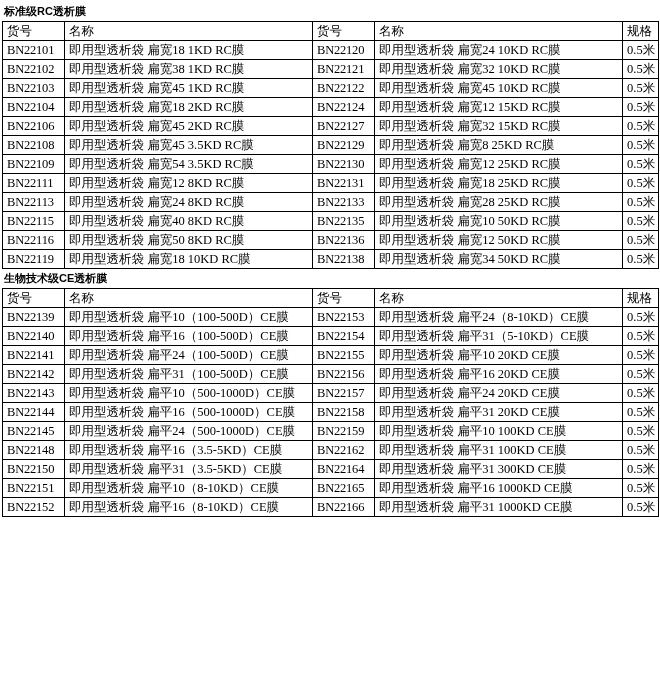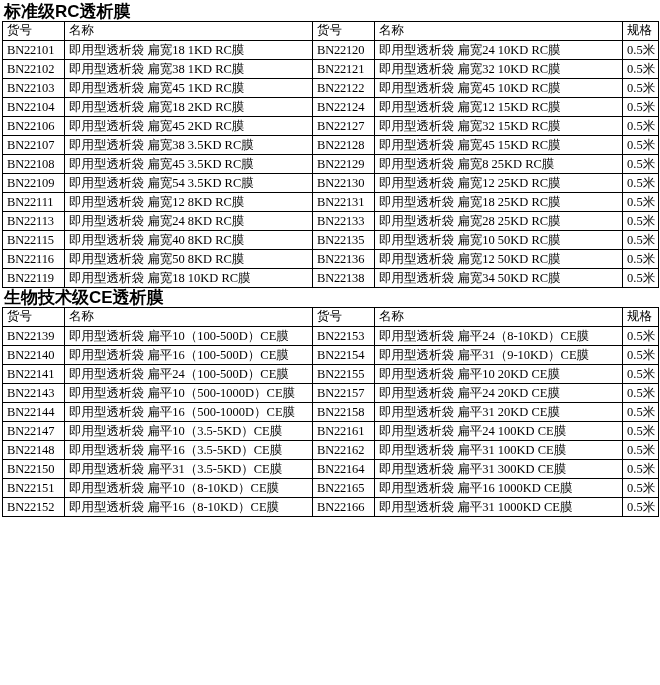--- a/index.html
+++ b/index.html
@@ -14,21 +14,21 @@
     color: #000000;
     overflow: hidden;
   }
   .page {
     width: 660px;
     box-sizing: border-box;
     padding: 2px 2px 0 2px;
   }
   .section-title {
     font-family: "Liberation Sans", sans-serif;
-    font-size: 17px;
+    font-size: 11px;
     font-weight: bold;
     line-height: 17px;
     padding: 1px 0 1px 2px;
     letter-spacing: 0px;
   }
   table.grid {
     border-collapse: collapse;
     width: 656px;
     table-layout: fixed;
   }
@@ -42,21 +42,21 @@
     overflow: hidden;
     text-align: left;
     font-weight: normal;
   }
   
   col.c-code { width: 62px; }
   col.c-name { width: 248px; }
   col.c-spec { width: 36px; }
 
   .hdr td {
-    font-family: Liberation Mono, monospace;
+    font-family: Liberation Sans, sans-serif;
     font-size: 12.5px;
   }
   .code-cell {
     letter-spacing: -0.2px;
   }
 </style>
 </head>
 <body>
 
 <div class="page">
@@ -107,27 +107,20 @@
           <td>0.5米</td>
         </tr>
       <tr>
           <td class="code-cell">BN22106</td>
           <td class="name-cell">即用型透析袋  扁宽45   2KD  RC膜</td>
           <td class="code-cell">BN22127</td>
           <td class="name-cell">即用型透析袋  扁宽32   15KD  RC膜</td>
           <td>0.5米</td>
         </tr>
       <tr>
-          <td class="code-cell">BN22107</td>
-          <td class="name-cell">即用型透析袋  扁宽38   3.5KD  RC膜</td>
-          <td class="code-cell">BN22128</td>
-          <td class="name-cell">即用型透析袋  扁宽45   15KD  RC膜</td>
-          <td>0.5米</td>
-        </tr>
-      <tr>
           <td class="code-cell">BN22108</td>
           <td class="name-cell">即用型透析袋  扁宽45   3.5KD  RC膜</td>
           <td class="code-cell">BN22129</td>
           <td class="name-cell">即用型透析袋  扁宽8     25KD  RC膜</td>
           <td>0.5米</td>
         </tr>
       <tr>
           <td class="code-cell">BN22109</td>
           <td class="name-cell">即用型透析袋  扁宽54   3.5KD  RC膜</td>
           <td class="code-cell">BN22130</td>
@@ -193,49 +186,56 @@
           <td class="code-cell">BN22139</td>
           <td class="name-cell">即用型透析袋  扁平10（100-500D）CE膜</td>
           <td class="code-cell">BN22153</td>
           <td class="name-cell">即用型透析袋  扁平24（8-10KD）CE膜</td>
           <td>0.5米</td>
         </tr>
       <tr>
           <td class="code-cell">BN22140</td>
           <td class="name-cell">即用型透析袋  扁平16（100-500D）CE膜</td>
           <td class="code-cell">BN22154</td>
-          <td class="name-cell">即用型透析袋  扁平31（9-10KD）CE膜</td>
+          <td class="name-cell">即用型透析袋  扁平31（5-10KD）CE膜</td>
           <td>0.5米</td>
         </tr>
       <tr>
           <td class="code-cell">BN22141</td>
           <td class="name-cell">即用型透析袋  扁平24（100-500D）CE膜</td>
           <td class="code-cell">BN22155</td>
           <td class="name-cell">即用型透析袋  扁平10  20KD  CE膜</td>
           <td>0.5米</td>
         </tr>
       <tr>
+          <td class="code-cell">BN22142</td>
+          <td class="name-cell">即用型透析袋  扁平31（100-500D）CE膜</td>
+          <td class="code-cell">BN22156</td>
+          <td class="name-cell">即用型透析袋  扁平16  20KD  CE膜</td>
+          <td>0.5米</td>
+        </tr>
+      <tr>
           <td class="code-cell">BN22143</td>
           <td class="name-cell">即用型透析袋  扁平10（500-1000D）CE膜</td>
           <td class="code-cell">BN22157</td>
           <td class="name-cell">即用型透析袋  扁平24  20KD  CE膜</td>
           <td>0.5米</td>
         </tr>
       <tr>
           <td class="code-cell">BN22144</td>
           <td class="name-cell">即用型透析袋  扁平16（500-1000D）CE膜</td>
           <td class="code-cell">BN22158</td>
           <td class="name-cell">即用型透析袋  扁平31  20KD  CE膜</td>
           <td>0.5米</td>
         </tr>
       <tr>
-          <td class="code-cell">BN22147</td>
-          <td class="name-cell">即用型透析袋  扁平10（3.5-5KD）CE膜</td>
-          <td class="code-cell">BN22161</td>
-          <td class="name-cell">即用型透析袋  扁平24  100KD  CE膜</td>
+          <td class="code-cell">BN22145</td>
+          <td class="name-cell">即用型透析袋  扁平24（500-1000D）CE膜</td>
+          <td class="code-cell">BN22159</td>
+          <td class="name-cell">即用型透析袋  扁平10  100KD  CE膜</td>
           <td>0.5米</td>
         </tr>
       <tr>
           <td class="code-cell">BN22148</td>
           <td class="name-cell">即用型透析袋  扁平16（3.5-5KD）CE膜</td>
           <td class="code-cell">BN22162</td>
           <td class="name-cell">即用型透析袋  扁平31  100KD  CE膜</td>
           <td>0.5米</td>
         </tr>
       <tr>

